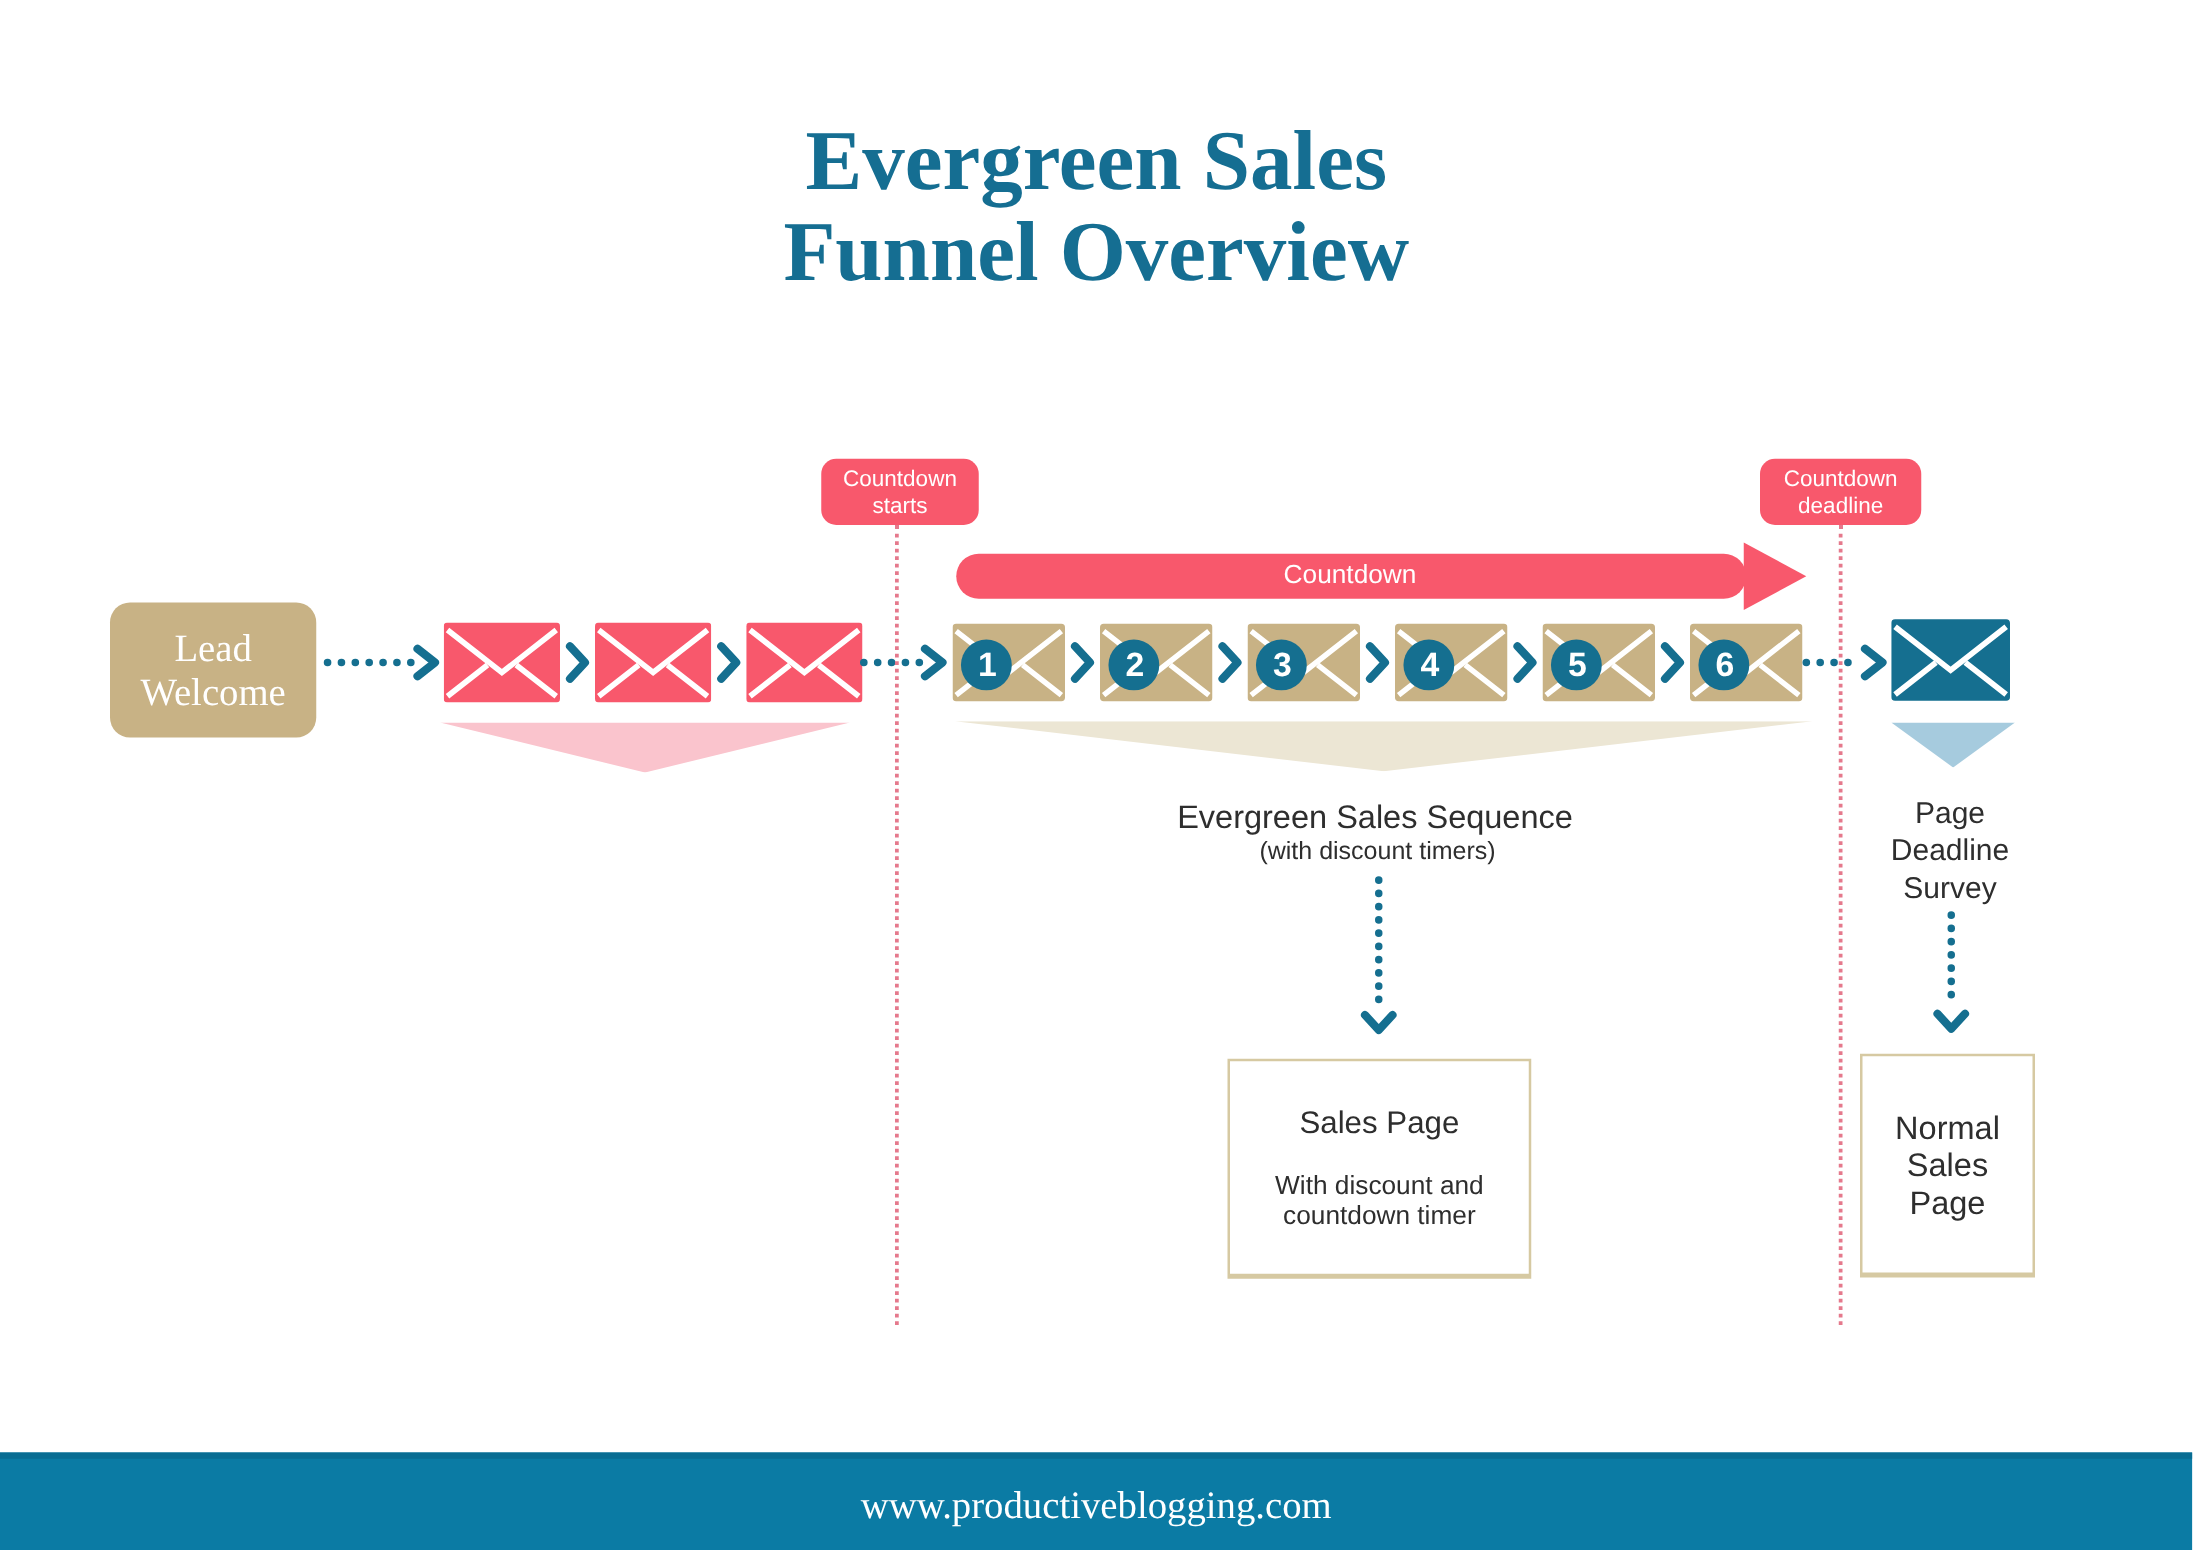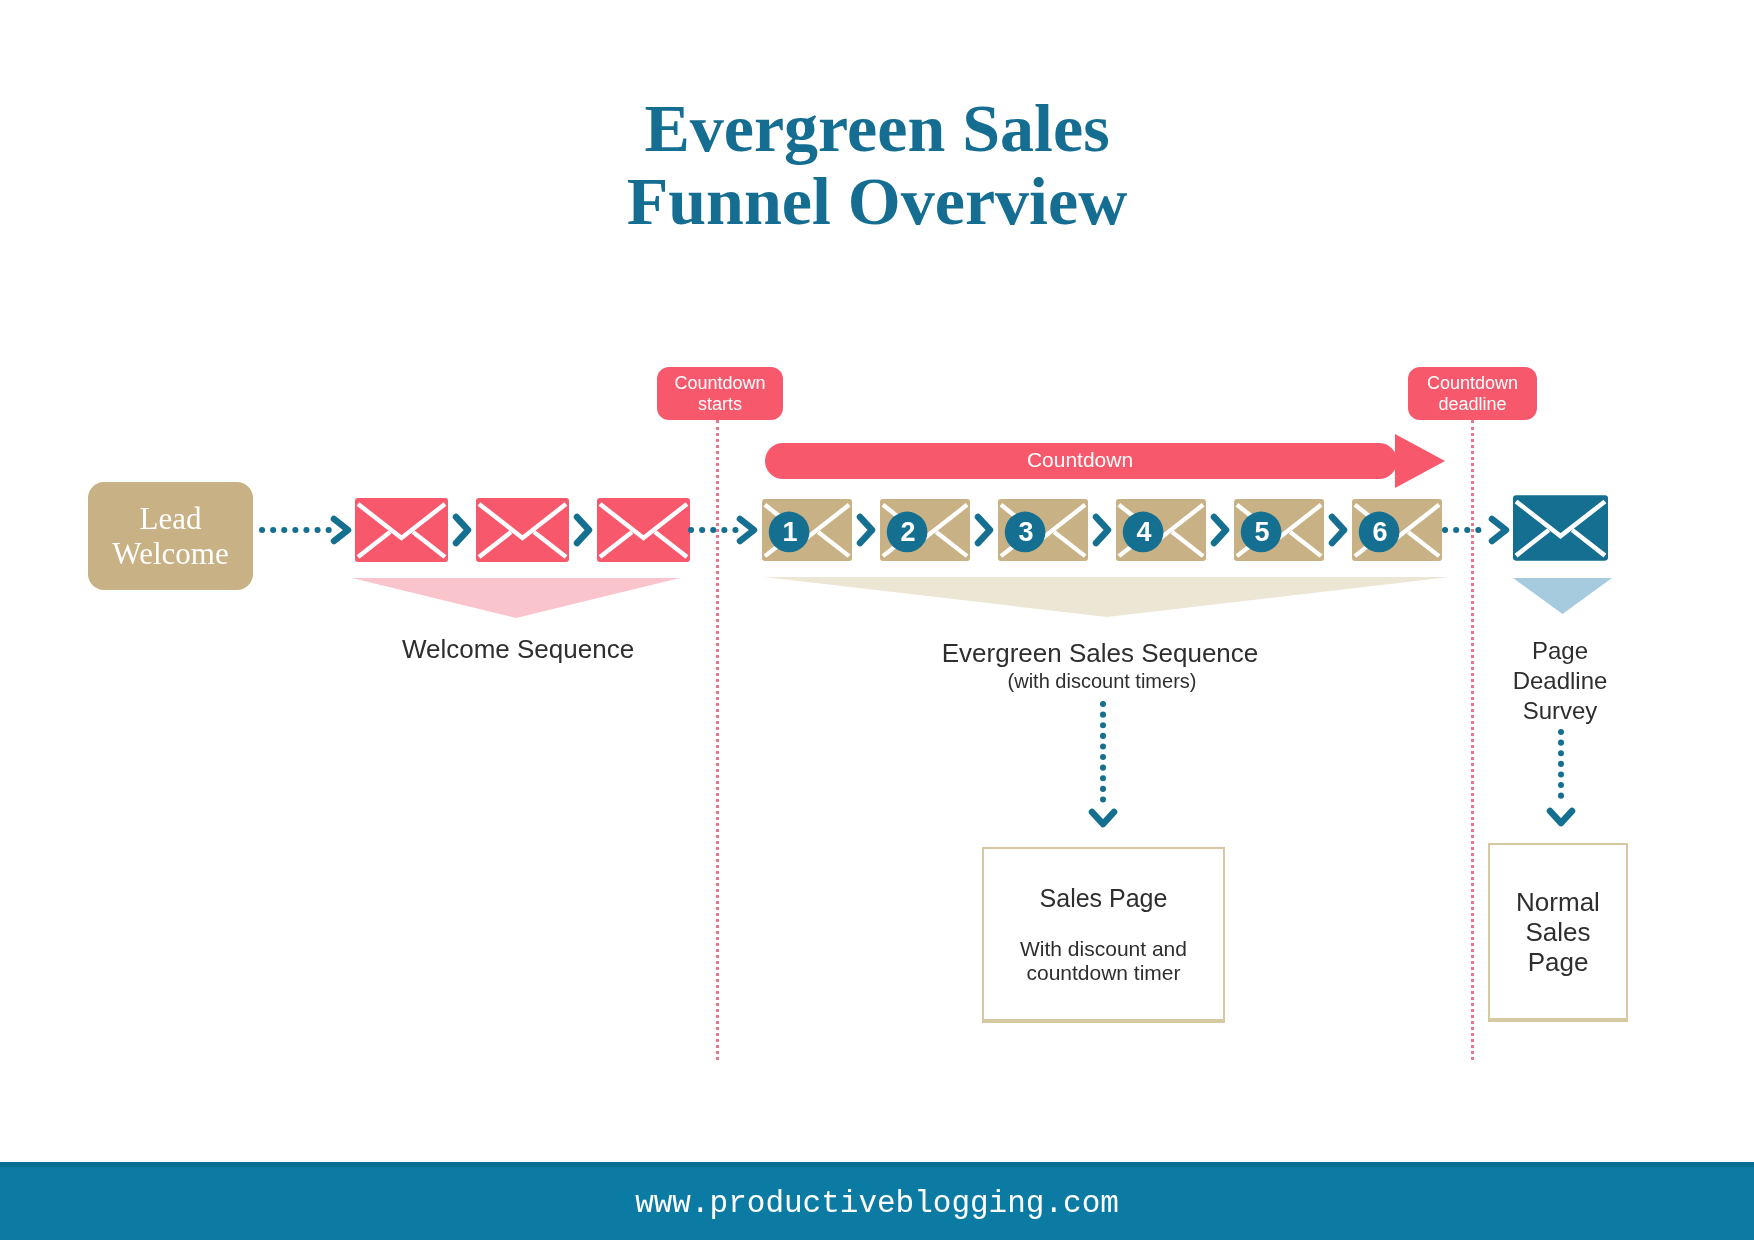--- a/index.html
+++ b/index.html
@@ -112,21 +112,21 @@
   .normal-box{left:1488px;top:843px;width:140px;height:179px;font-size:26px;line-height:30px;color:var(--text-dark);}
 
   
   .footer{
     left:0;top:1162px;width:1754px;height:78px;
     background:var(--footer-teal);
     border-top:5px solid var(--footer-edge);
     display:flex;align-items:center;justify-content:center;
   }
   .footer-url{
-    font-family:Liberation Mono, monospace;
+    font-family:Liberation Serif, serif;
     color:#fff;font-size:31px;
   }
 </style>
 </head>
 <body>
 
 <div class="canvas">
 
   <div class="abs title">
     <div>Evergreen Sales</div>
@@ -272,21 +272,20 @@
   <svg class="abs" style="left:352px;top:578px;" width="328" height="40" viewBox="0 0 328 40">
     <polygon points="0,0 328,0 164,40" fill="#FAC4CD"></polygon>
   </svg>
   <svg class="abs" style="left:764px;top:577px;" width="686" height="40" viewBox="0 0 686 40">
     <polygon points="0,0 686,0 343,40" fill="#ECE6D4"></polygon>
   </svg>
   <svg class="abs" style="left:1513px;top:578px;" width="99" height="36" viewBox="0 0 99 36">
     <polygon points="0,0 99,0 49.5,36" fill="#A6CBDE"></polygon>
   </svg>
 
-  <div class="abs seq-label" style="left:318px;top:634px;width:400px;">Welcome Sequence</div>
   <div class="abs seq-label" style="left:900px;top:638px;width:400px;">Evergreen Sales Sequence</div>
   <div class="abs seq-sublabel" style="left:902px;top:670px;width:400px;">(with discount timers)</div>
 
   <div class="abs post-deadline">
     <div>Page</div>
     <div>Deadline</div>
     <div>Survey</div>
   </div>
 
   <svg class="abs" style="left:1088px;top:700px;" width="30" height="130" viewBox="0 0 30 130">

